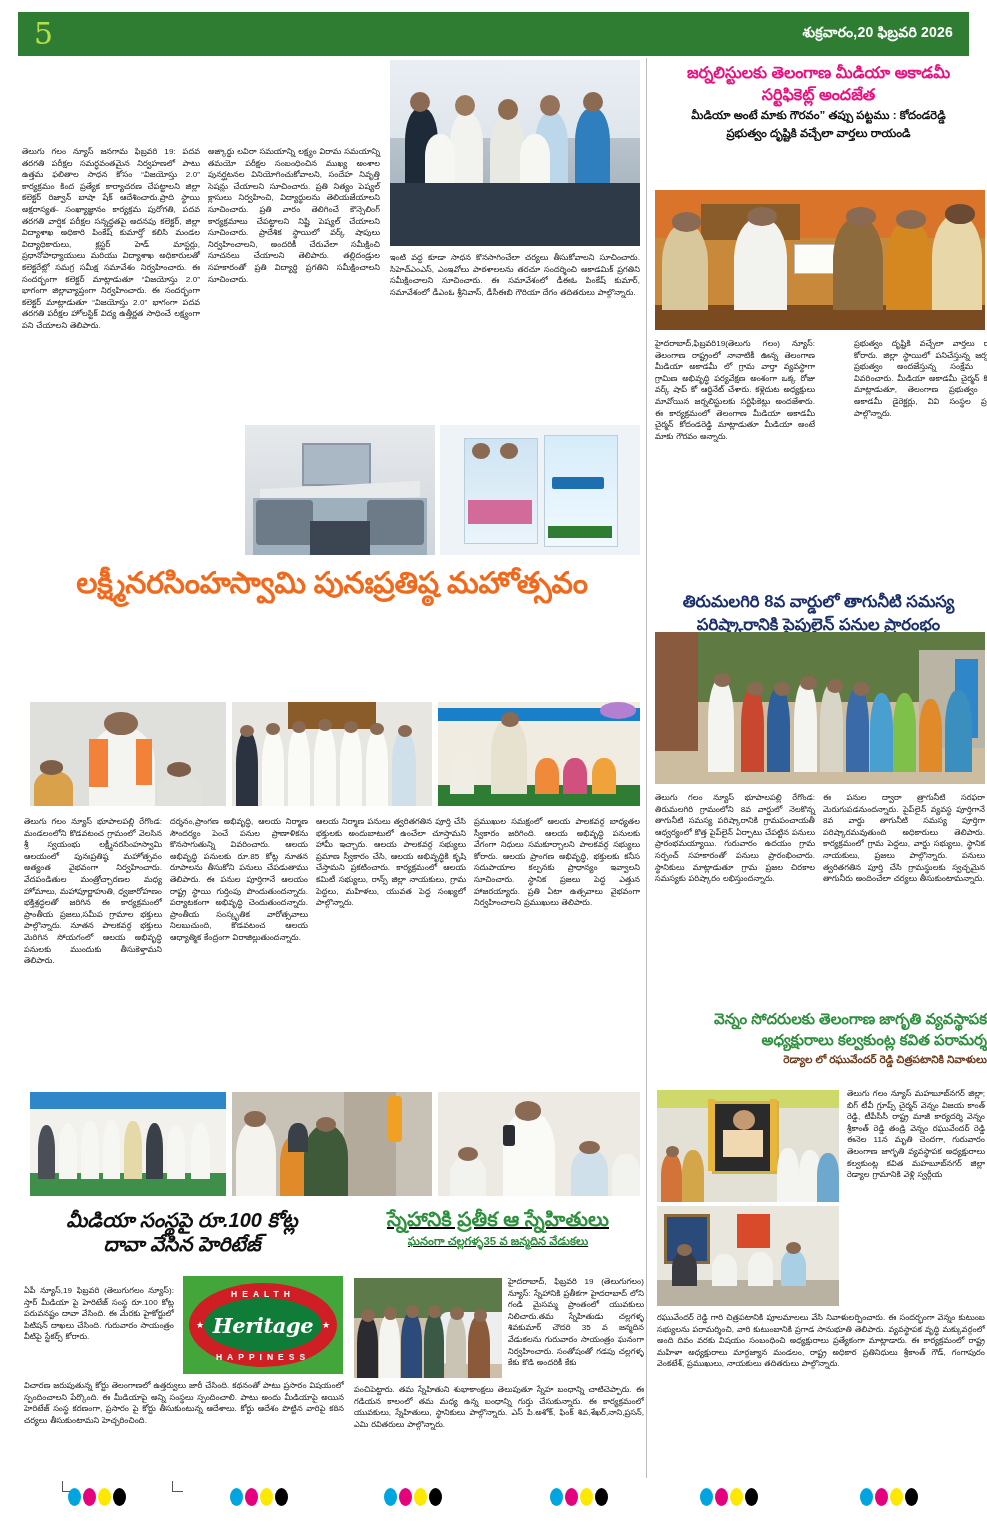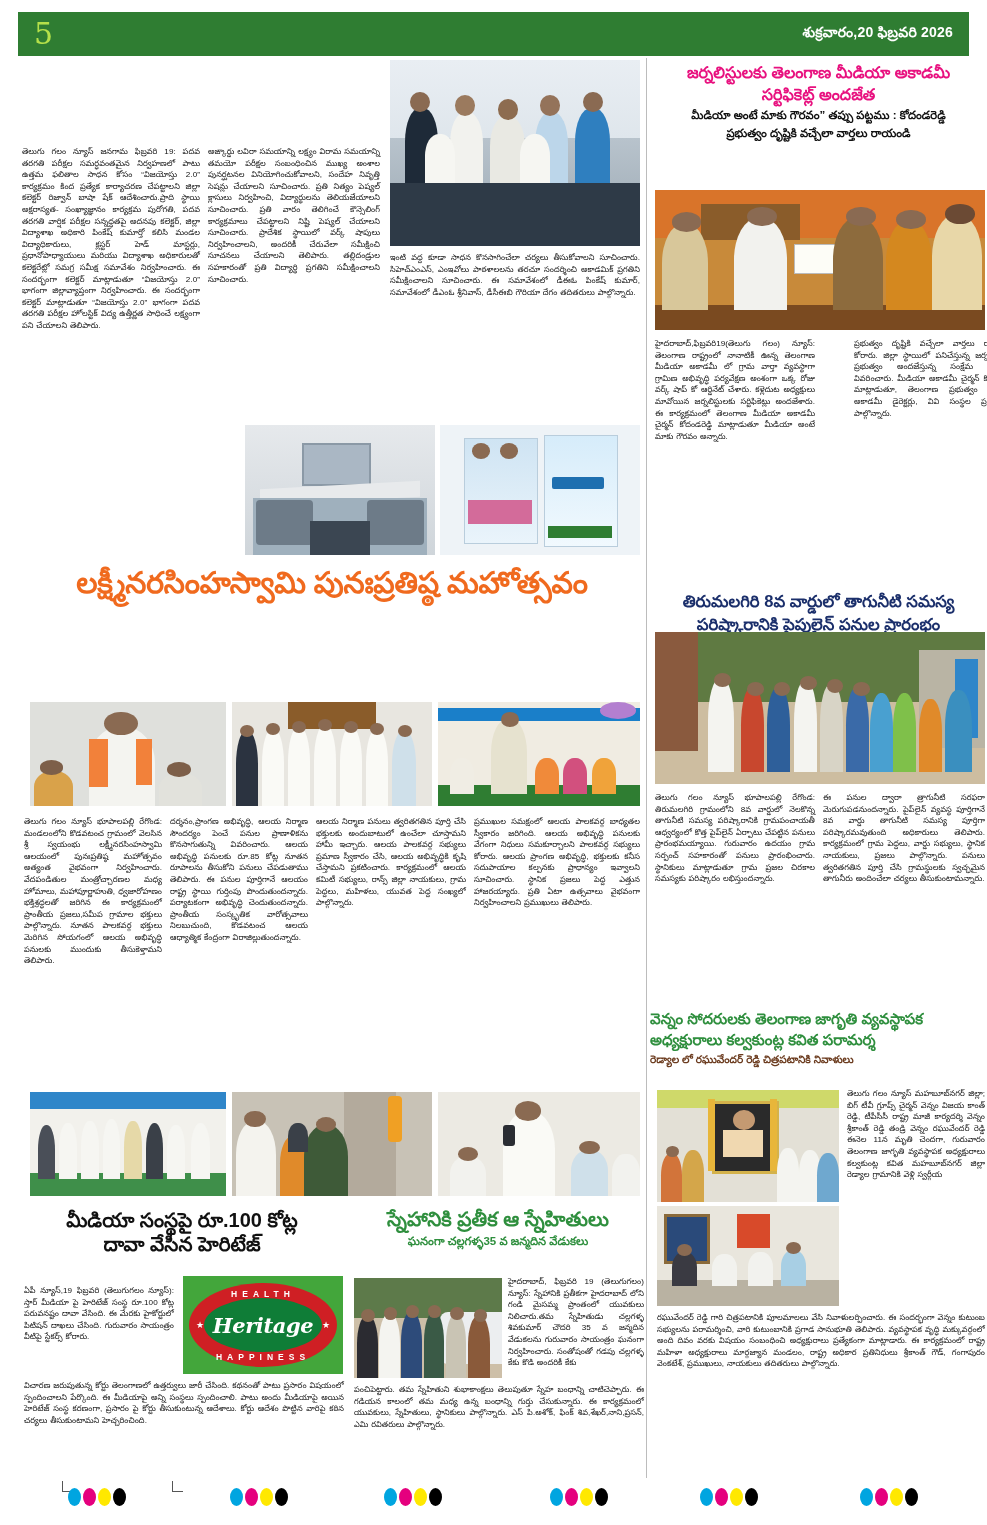--- a/index.html
+++ b/index.html
@@ -68,21 +68,21 @@
   #temple-row2{position:absolute;left:30px;top:1092px;width:610px;height:104px;}
   .trow{position:relative;width:100%;height:100%;}
   .trow .photo{top:0;height:104px;}
 
   #art2-c1{position:absolute;left:24px;top:816px;width:138px;height:262px;}
   #art2-c2{position:absolute;left:170px;top:816px;width:138px;height:262px;}
   #art2-c3{position:absolute;left:316px;top:816px;width:150px;height:262px;}
   #art2-c4{position:absolute;left:474px;top:816px;width:166px;height:262px;}
 
   
-  #her-hl{position:absolute;left:22px;top:1208px;width:320px;text-align:center;}
+  #her-hl{position:absolute;left:22px;top:1208px;width:320px;text-align:center;font-style:italic;}
   #her-hl .l1,#her-hl .l2{font-size:20px;color:#111;font-weight:700;line-height:1.2;}
   #her-c1{position:absolute;left:24px;top:1285px;width:150px;height:195px;}
   #her-c2{position:absolute;left:24px;top:1380px;width:320px;height:100px;}
 
   
   #heritage-logo{position:absolute;left:183px;top:1276px;width:160px;height:98px;background:#43a63b;}
   #heritage-logo .oval{
     position:absolute;left:50%;top:50%;transform:translate(-50%,-50%);
     width:148px;height:84px;border-radius:50%;background:#cf1f24;
     display:flex;align-items:center;justify-content:center;}
@@ -94,21 +94,21 @@
     letter-spacing:-.4px;}
   #heritage-logo .top-arc,#heritage-logo .bot-arc{
     position:absolute;left:0;right:0;text-align:center;color:#fff;font-size:8.5px;
     font-weight:700;letter-spacing:5px;}
   #heritage-logo .top-arc{top:6px;}
   #heritage-logo .bot-arc{bottom:5px;}
   #heritage-logo .star{position:absolute;top:50%;transform:translateY(-50%);color:#fff;font-size:9px;}
   #heritage-logo .star.l{left:7px;} #heritage-logo .star.r{right:7px;}
 
   
-  #fr-hl{position:absolute;left:352px;top:1208px;width:292px;text-align:center;}
+  #fr-hl{position:absolute;left:352px;top:1208px;width:292px;text-align:center;text-decoration:underline;}
   #fr-hl .l1{font-size:20px;color:#2f8f3e;font-weight:700;line-height:1.18;}
   #fr-hl .l2{font-size:11.5px;color:#2f8f3e;font-weight:700;margin-top:3px;}
   #photo-friends{left:354px;top:1278px;width:148px;height:100px;}
   #fr-c1{position:absolute;left:508px;top:1276px;width:136px;height:204px;}
   #fr-c2{position:absolute;left:354px;top:1384px;width:290px;height:96px;}
 
   
   .rulev{position:absolute;width:1px;background:#bcbcbc;}
 
   #jr-hl{position:absolute;left:650px;top:62px;width:337px;text-align:center;}
@@ -118,21 +118,21 @@
   #photo-cert{left:655px;top:190px;width:330px;height:140px;}
   #jr-c1{position:absolute;left:655px;top:338px;width:160px;height:210px;}
   #jr-c2{position:absolute;left:823px;top:338px;width:162px;height:210px;margin-left:31px;}
 
   #tir-hl{position:absolute;left:650px;top:562px;width:337px;text-align:center;margin-top:28px;}
   #tir-hl .l1,#tir-hl .l2{font-size:16.5px;color:#1b2f6b;font-weight:700;line-height:1.4;}
   #photo-pipeline{left:655px;top:632px;width:330px;height:152px;}
   #tir-c1{position:absolute;left:655px;top:792px;width:160px;height:200px;}
   #tir-c2{position:absolute;left:823px;top:792px;width:162px;height:200px;}
 
-  #ven-hl{position:absolute;left:650px;top:1008px;width:337px;text-align:left;}
+  #ven-hl{position:absolute;left:650px;top:1008px;width:337px;text-align:right;}
   #ven-hl .l1,#ven-hl .l2{font-size:15px;color:#2f8f3e;font-weight:700;line-height:1.4;}
   #ven-hl .l3{font-size:10.5px;color:#6b3b1e;font-weight:700;margin-top:3px;}
   #photo-mem1{left:657px;top:1090px;width:182px;height:112px;}
   #photo-mem2{left:657px;top:1206px;width:182px;height:100px;}
   #ven-c1{position:absolute;left:847px;top:1088px;width:138px;height:220px;}
   #ven-c2{position:absolute;left:657px;top:1312px;width:328px;height:170px;}
 
   
   #cmyk{position:absolute;left:0;top:1488px;width:987px;height:26px;}
   .cmyk-group{position:absolute;top:0;display:flex;gap:2px;}

